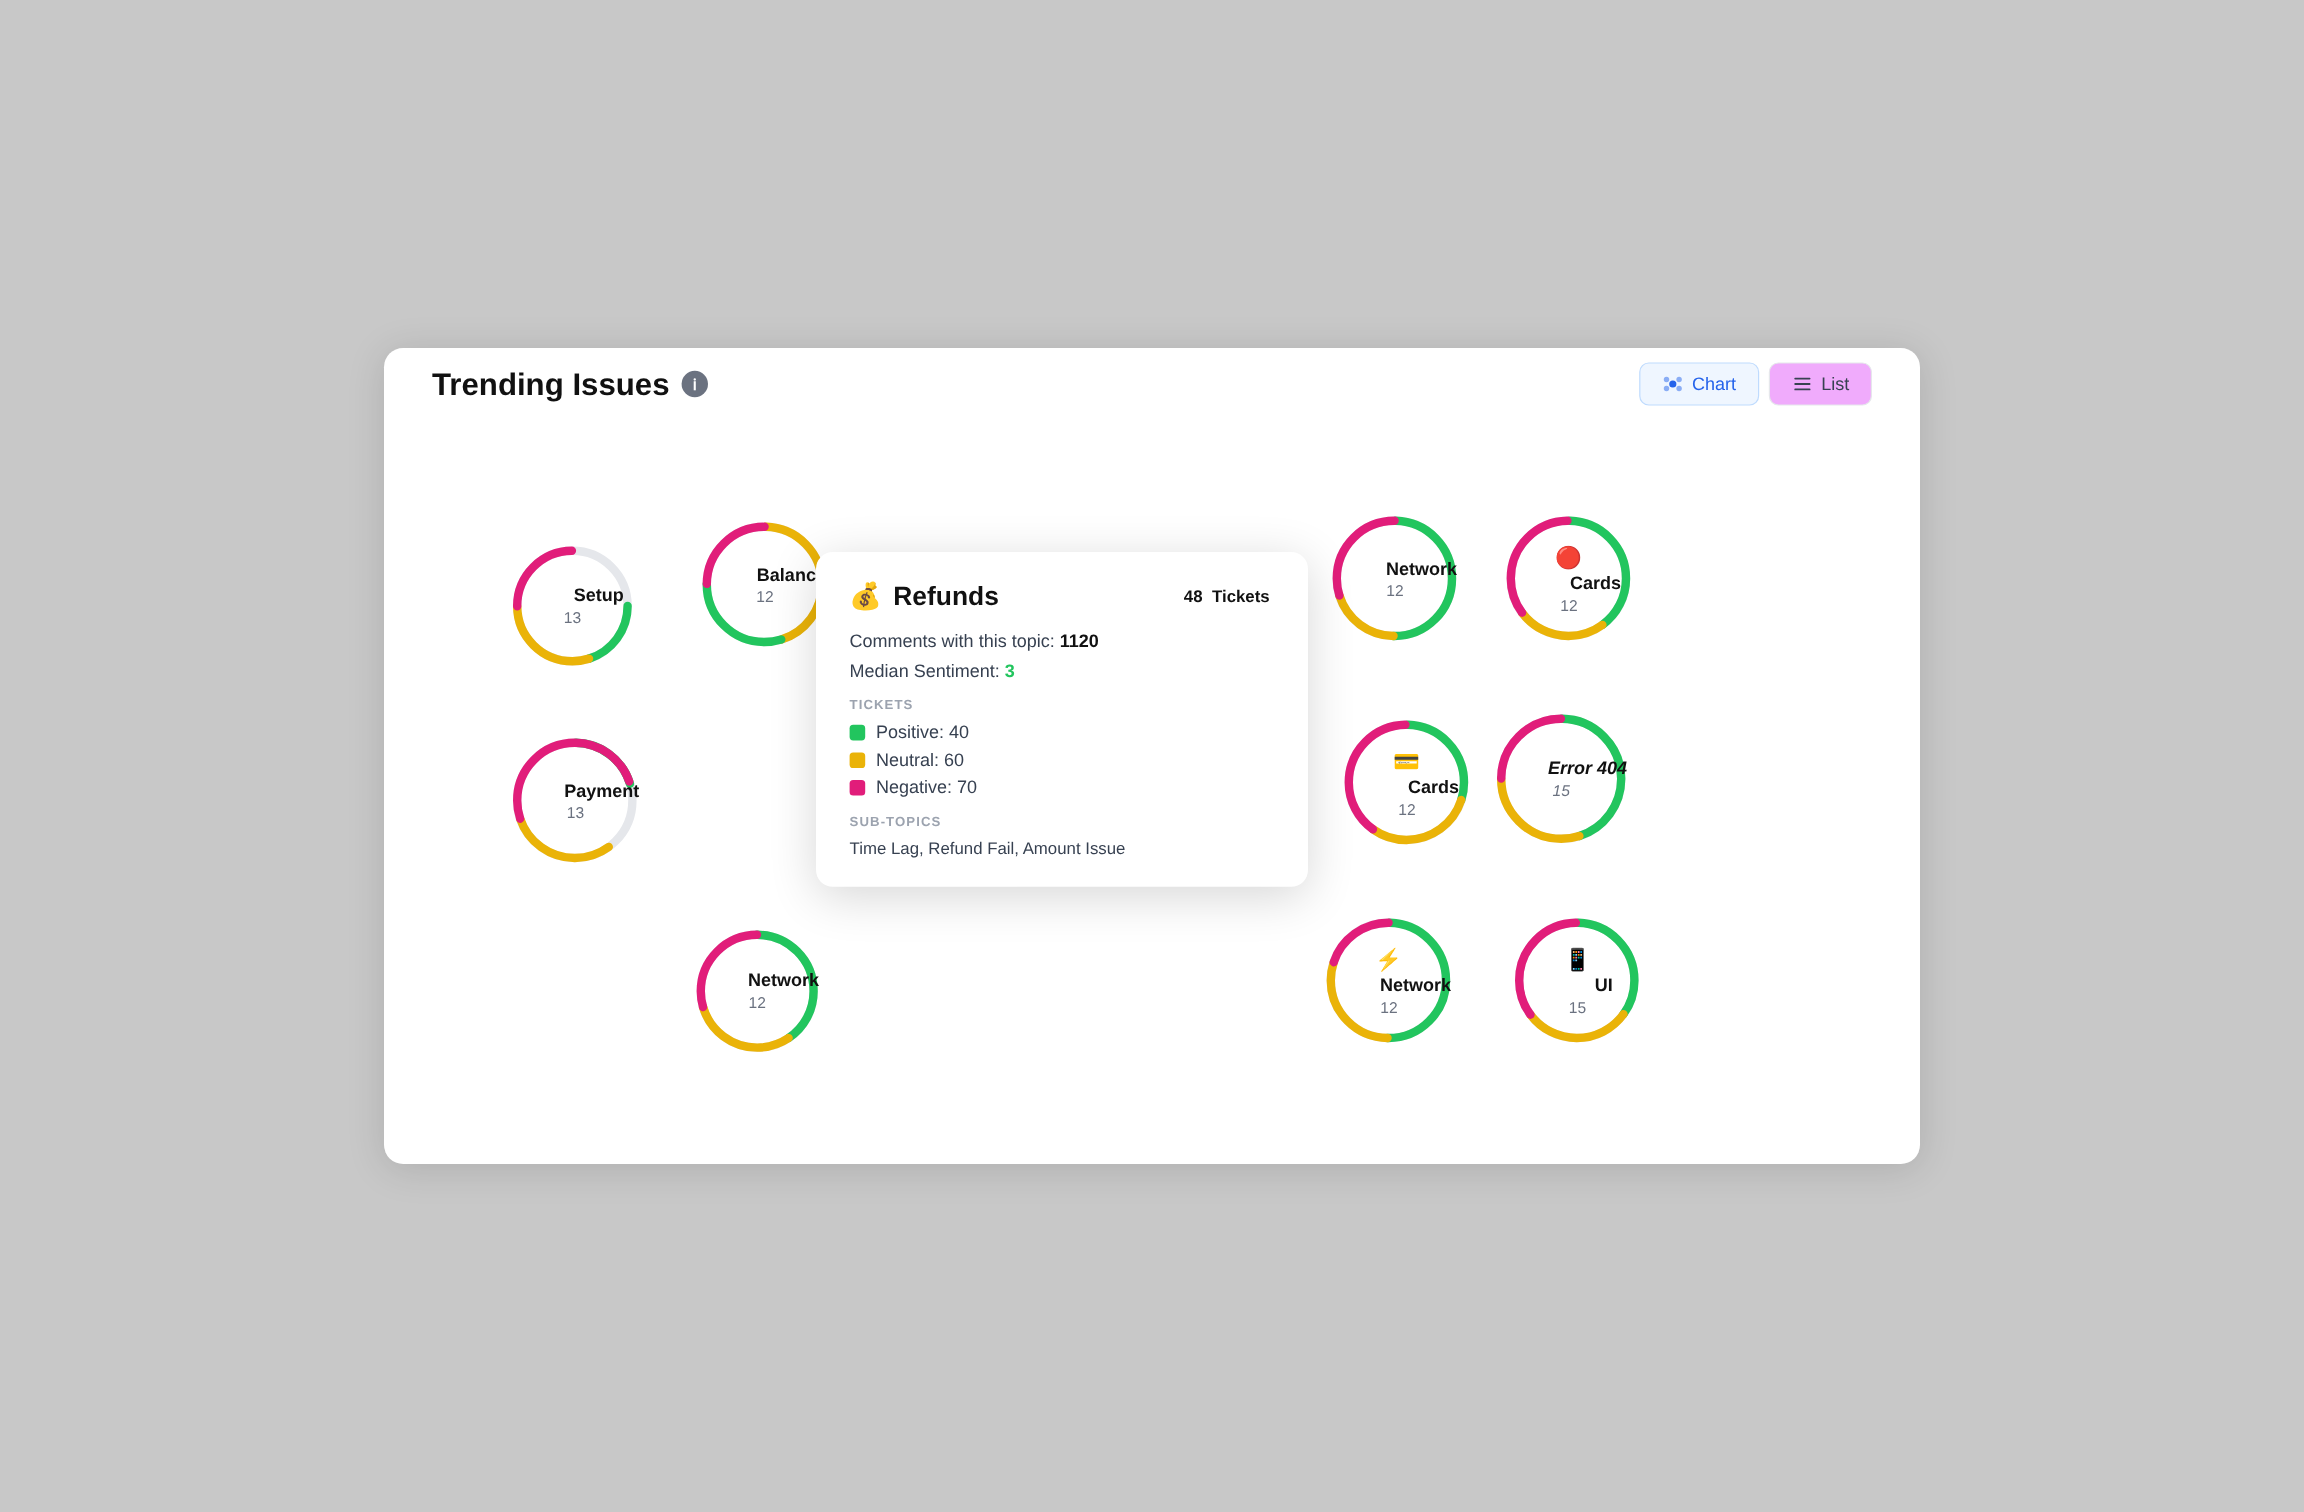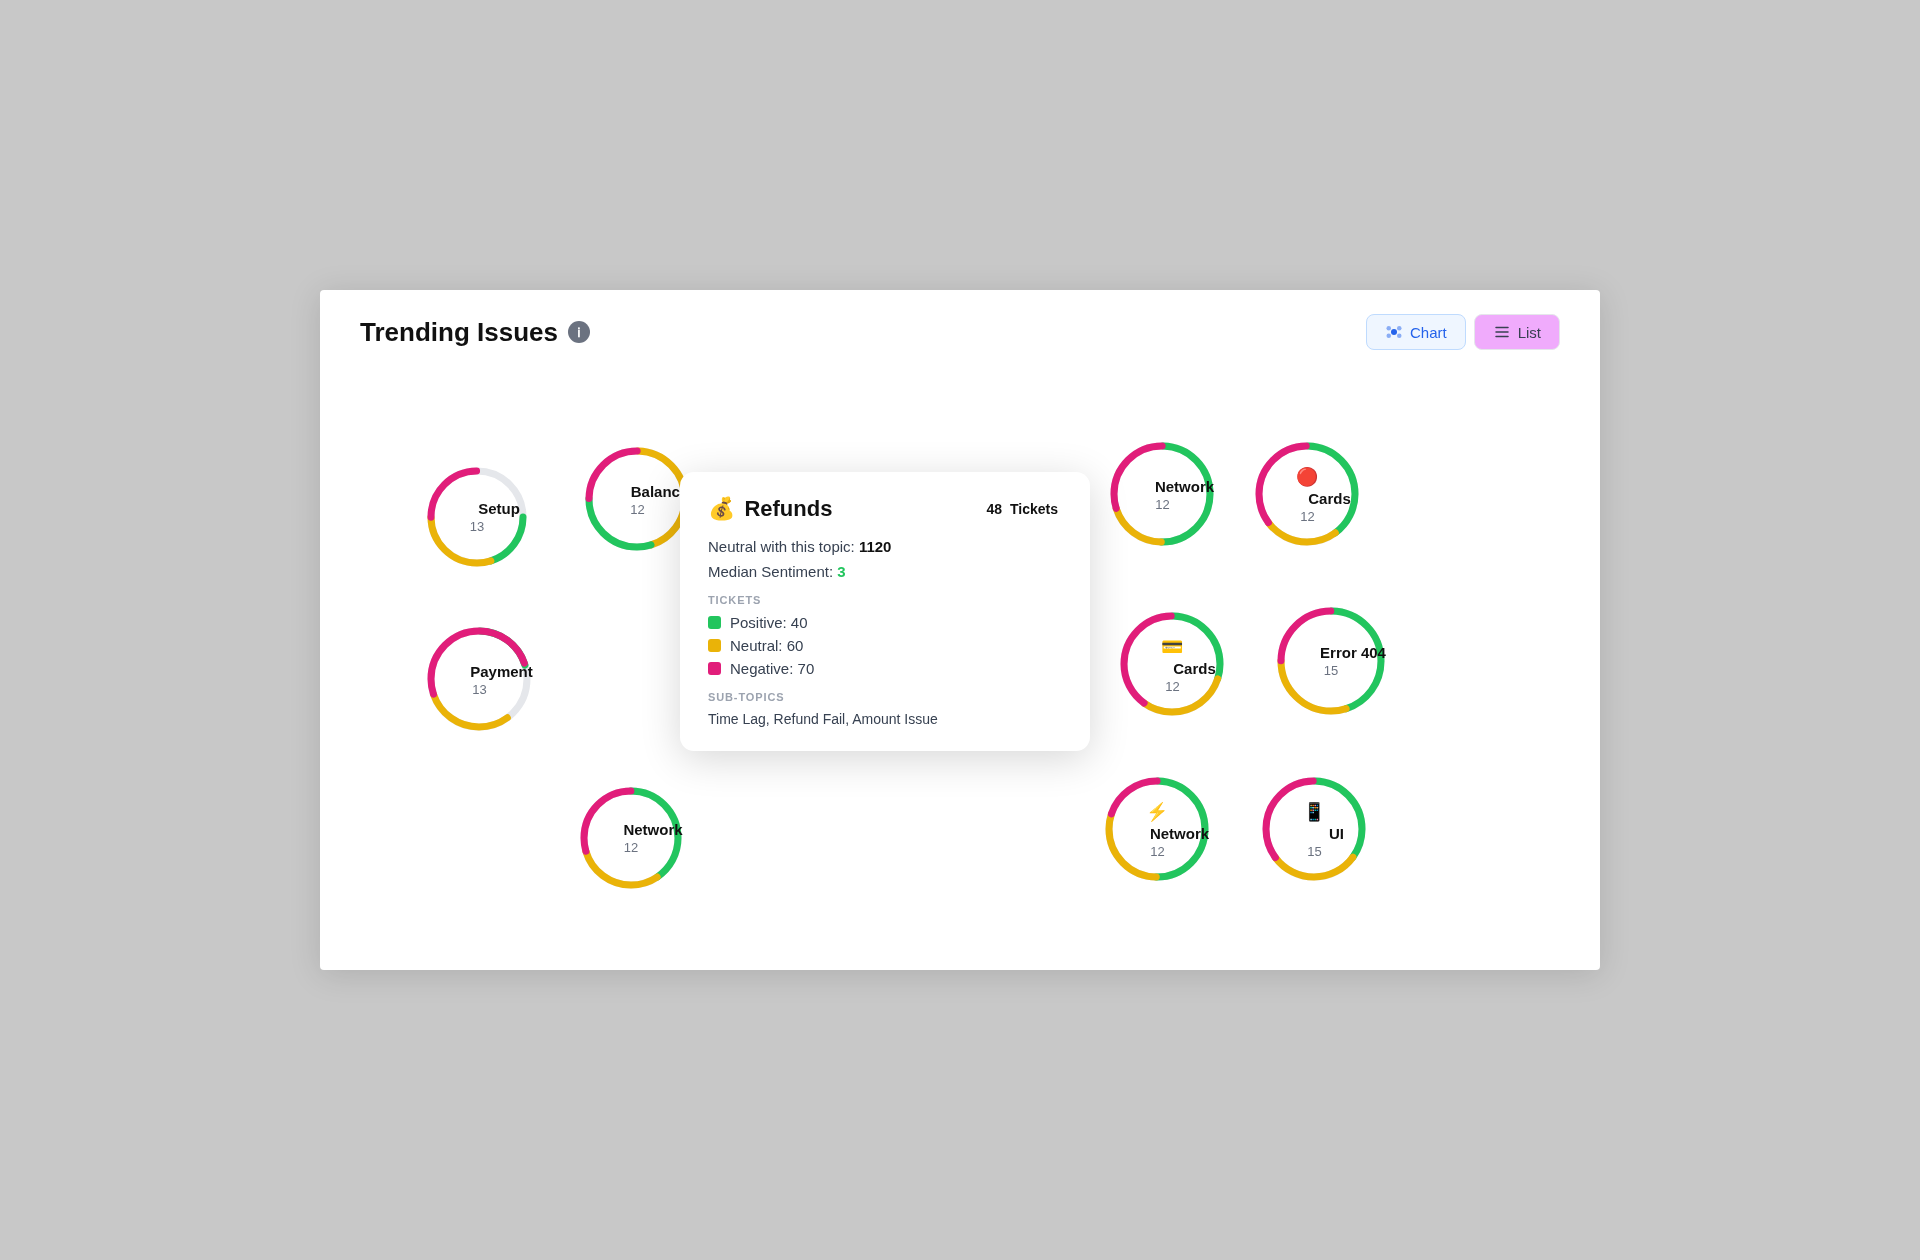--- a/index.html
+++ b/index.html
@@ -6,24 +6,24 @@
     body {
       background: #c8c8c8;
       display: flex;
       align-items: center;
       justify-content: center;
       min-height: 100vh;
       font-family: -apple-system, BlinkMacSystemFont, 'Segoe UI', sans-serif;
     }
     .card {
       background: #fff;
-      border-radius: 4px;
+      border-radius: 16px;
       width: 1280px;
       min-height: 680px;
-      padding: 24px 40px;
+      padding: 12px 40px;
       box-shadow: 0 4px 32px rgba(0,0,0,0.13);
       position: relative;
     }
     .header {
       display: flex;
       align-items: center;
       justify-content: space-between;
       margin-bottom: 32px;
     }
     .header-left {
@@ -340,21 +340,21 @@
           <circle cx="57" cy="57" r="48" fill="none" stroke="#e11d7a" stroke-width="7" stroke-dasharray="120 182" stroke-dashoffset="-105" stroke-linecap="round"></circle>
         </svg>
         <div class="bubble-inner">
           <span class="bubble-emoji">💳</span>
           <span class="bubble-label">Cards</span>
           <span class="bubble-count">12</span>
         </div>
       </div>
     </div>
 
-    <div class="bubble-wrap" style="position:absolute; right:170px; top:220px;">
+    <div class="bubble-wrap" style="position:absolute; right:200px; top:220px;font-style:italic;">
       <div class="bubble-ring" style="width:118px;height:118px;">
         <svg width="118" height="118" viewBox="0 0 118 118">
           <circle cx="59" cy="59" r="50" fill="none" stroke="#e5e7eb" stroke-width="7"></circle>
           <circle cx="59" cy="59" r="50" fill="none" stroke="#22c55e" stroke-width="7" stroke-dasharray="141 173" stroke-dashoffset="78" stroke-linecap="round"></circle>
           <circle cx="59" cy="59" r="50" fill="none" stroke="#eab308" stroke-width="7" stroke-dasharray="94 220" stroke-dashoffset="-63" stroke-linecap="round"></circle>
           <circle cx="59" cy="59" r="50" fill="none" stroke="#e11d7a" stroke-width="7" stroke-dasharray="78 236" stroke-dashoffset="-157" stroke-linecap="round"></circle>
         </svg>
         <div class="bubble-inner">
           <span class="bubble-label">Error 404</span>
           <span class="bubble-count">15</span>
@@ -413,21 +413,21 @@
       <div class="tooltip-header">
         <div class="tooltip-title">
           <span>💰</span>
           <span>Refunds</span>
         </div>
         <div class="tooltip-tickets">
           <span>48</span>
           <span>Tickets</span>
         </div>
       </div>
-      <div class="tooltip-row"><span>Neutral with this topic: </span><strong>1120</strong></div>
+      <div class="tooltip-row"><span>Comments with this topic: </span><strong>1120</strong></div>
       <div class="tooltip-row"><span>Median Sentiment: </span><span style="color: rgb(34, 197, 94); font-weight: 700;">3</span></div>
       <div class="tooltip-section-label">TICKETS</div>
       <div class="tooltip-sentiment-row">
           <span class="dot dot-green"></span>
           <span> Positive: 40</span>
         </div>
       <div class="tooltip-sentiment-row">
           <span class="dot dot-yellow"></span>
           <span> Neutral: 60</span>
         </div>

